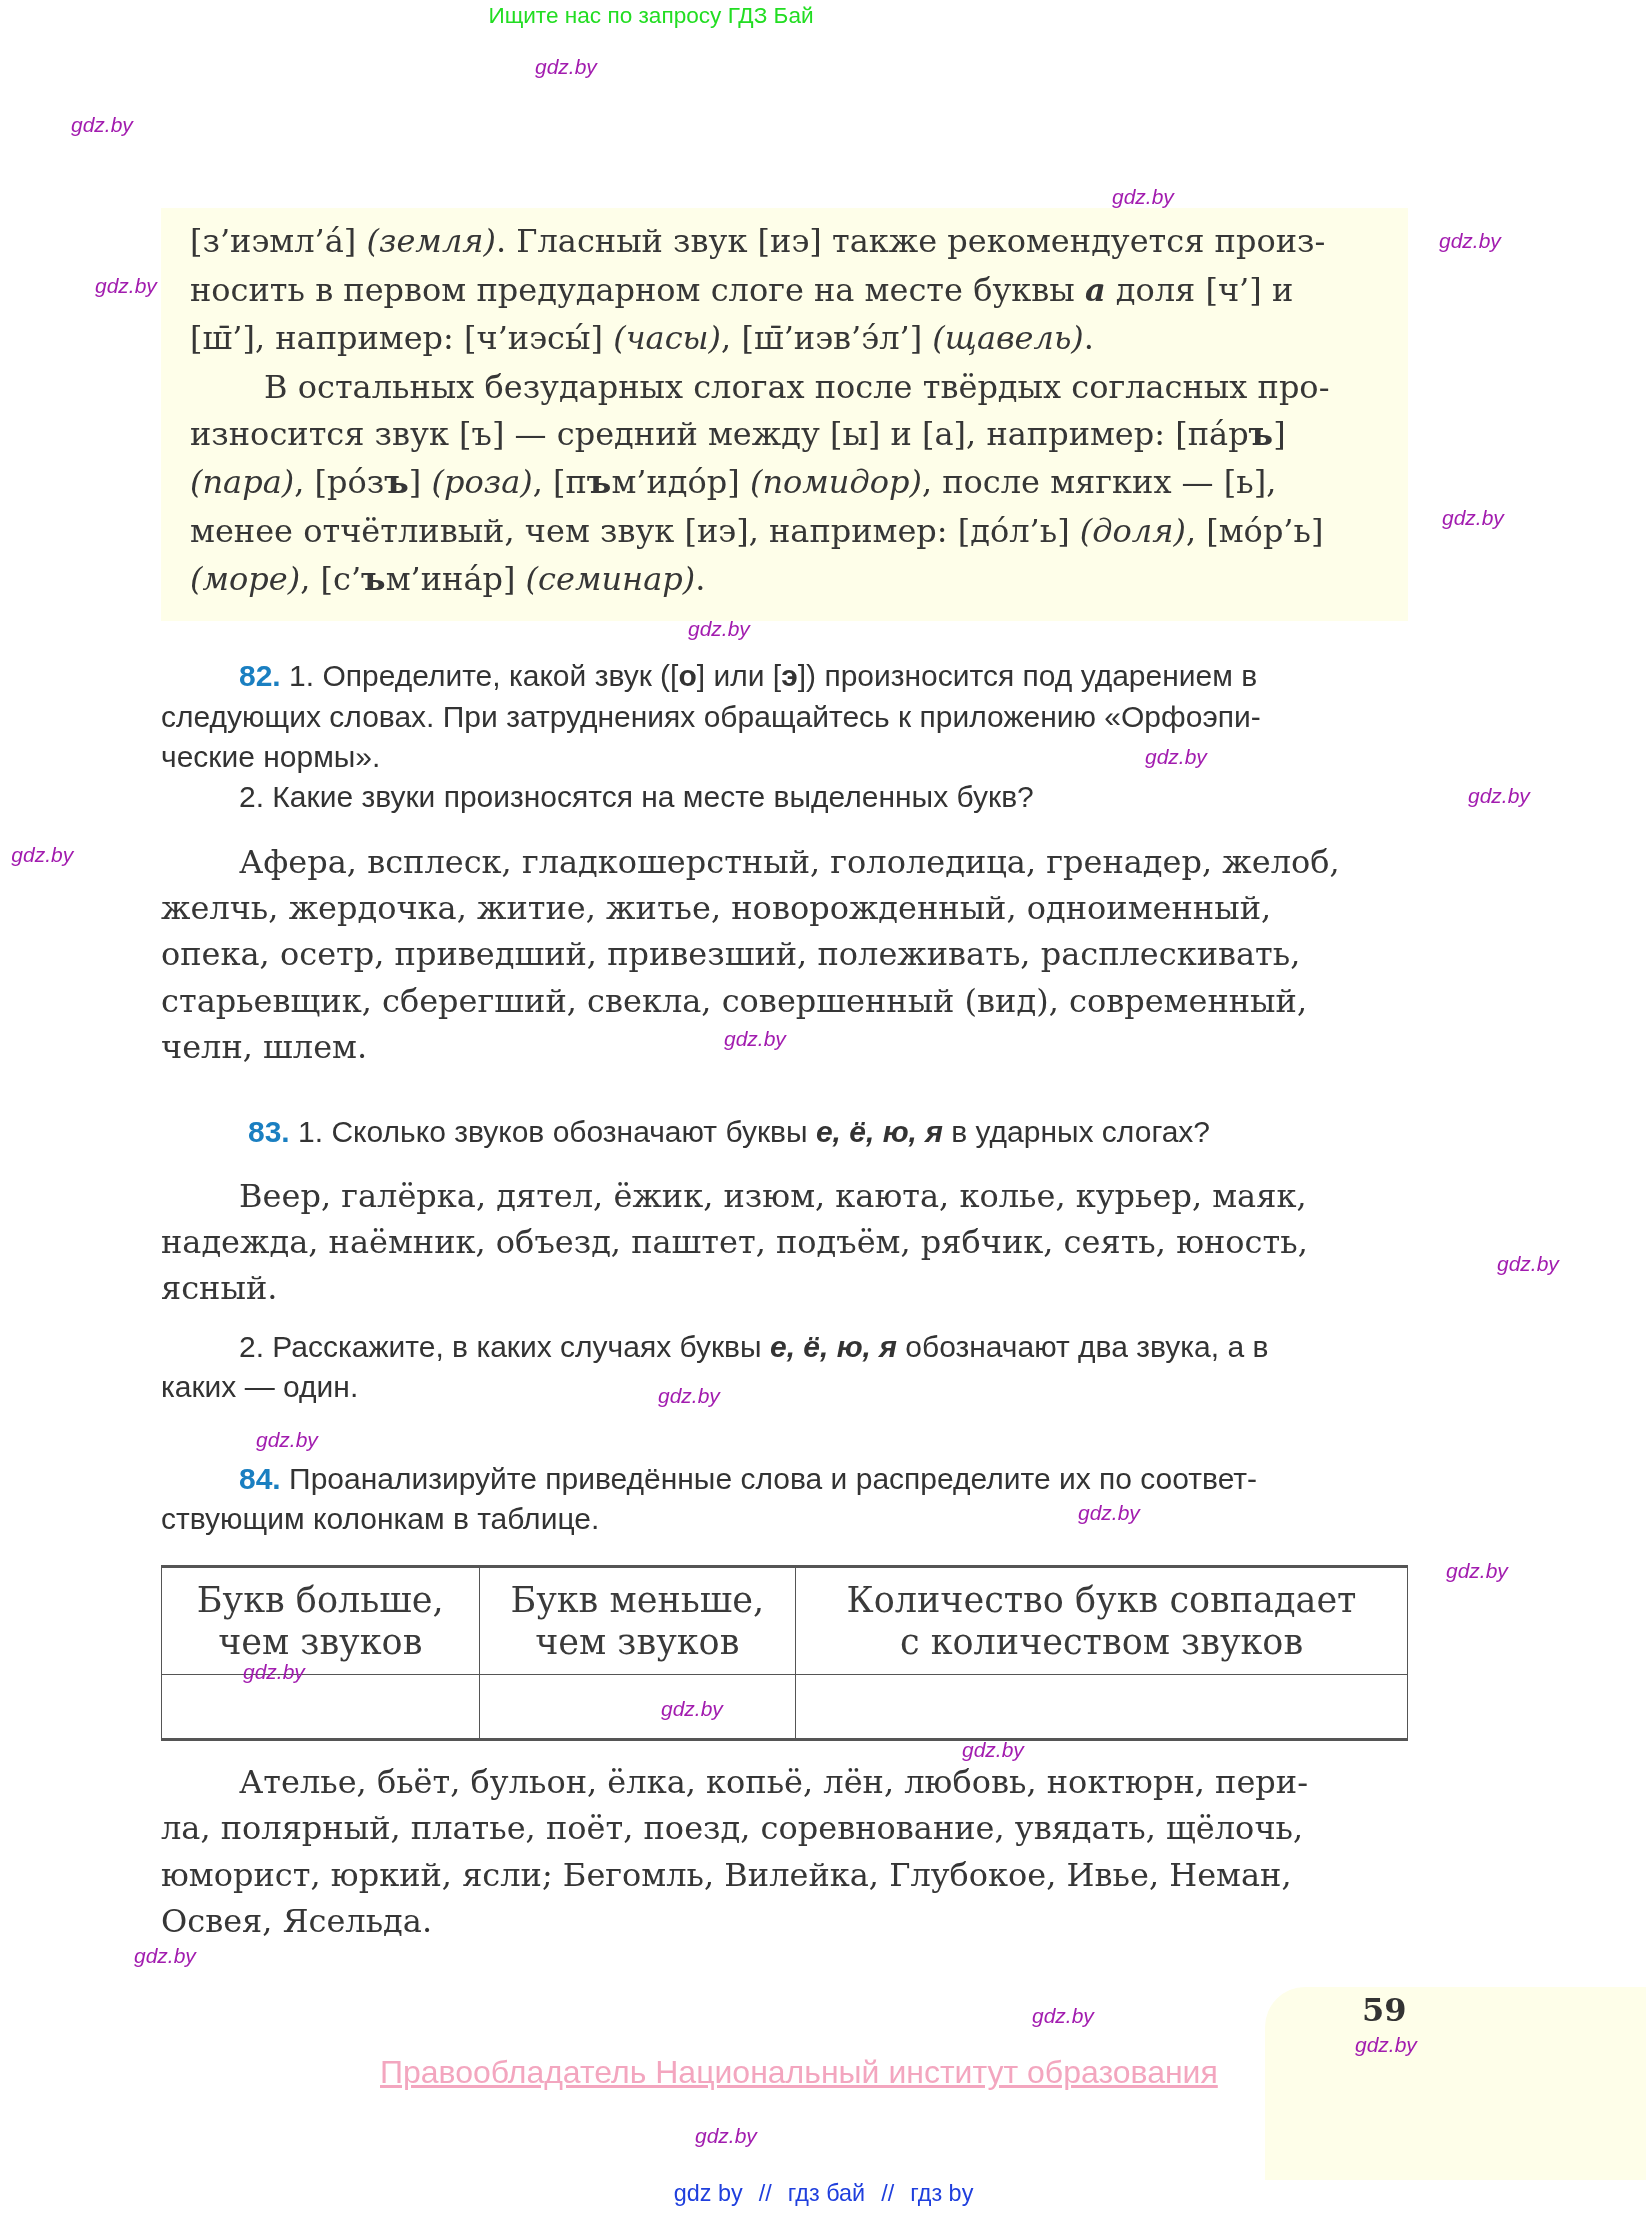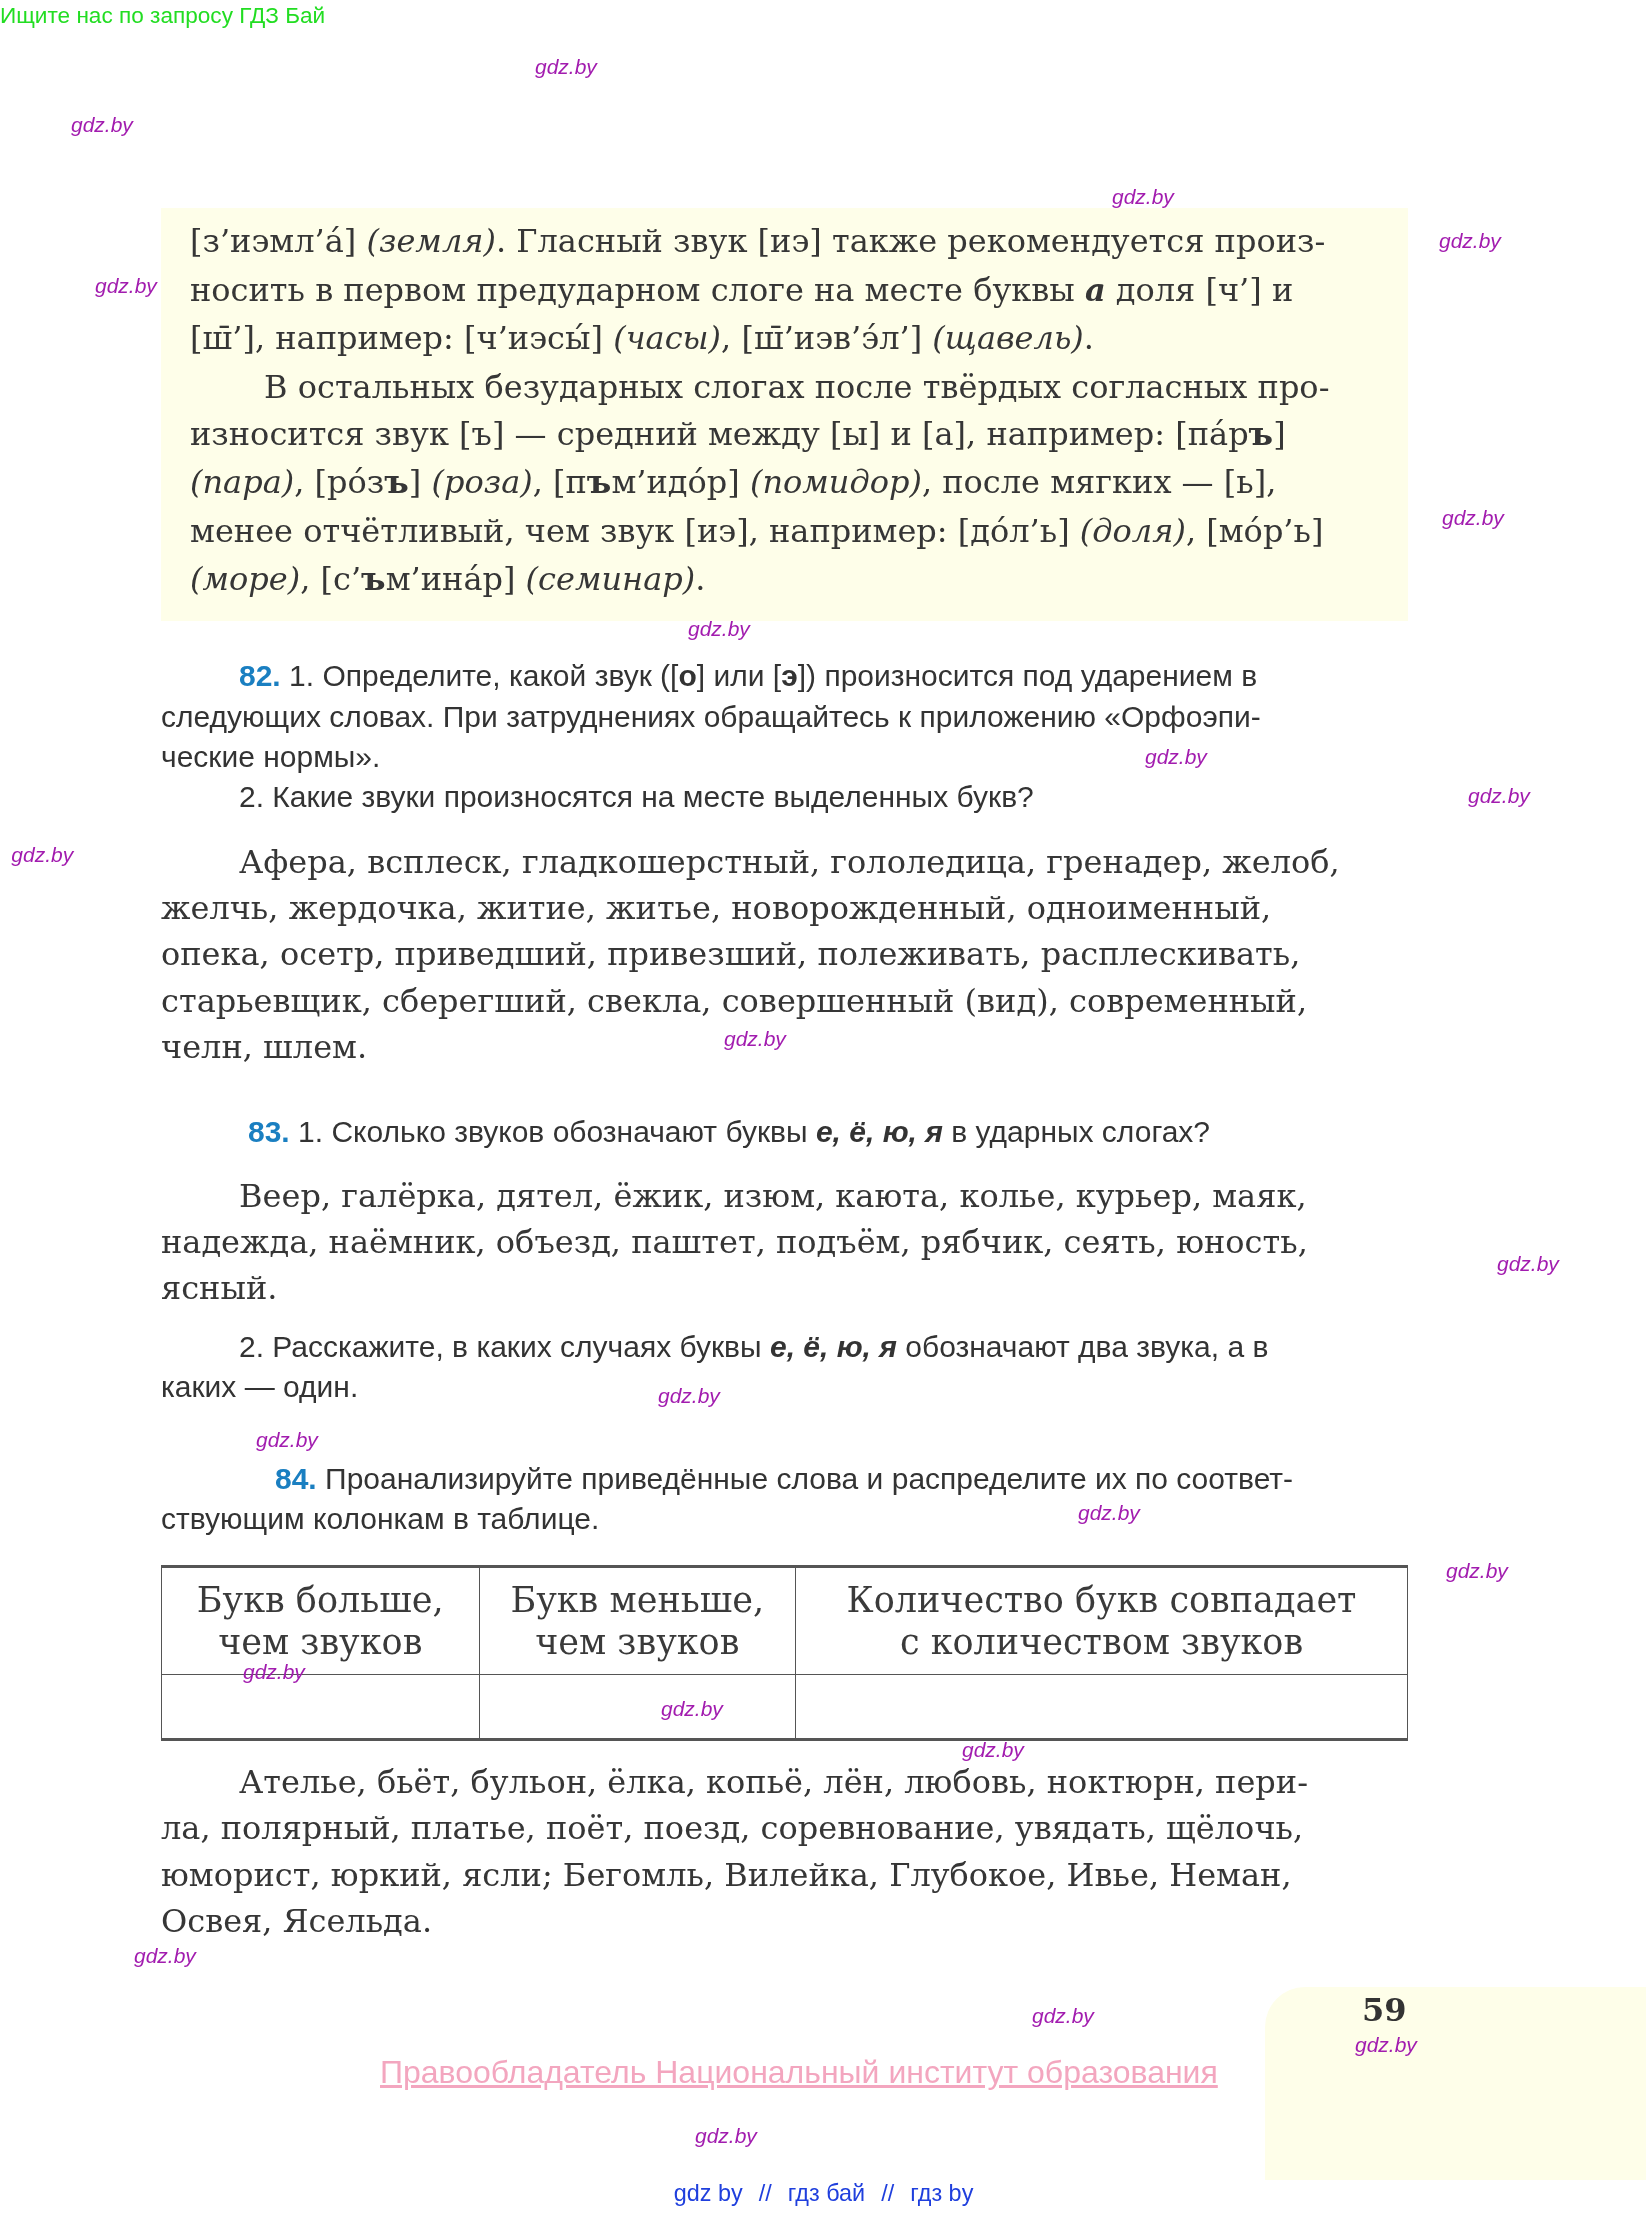--- a/index.html
+++ b/index.html
@@ -1,20 +1,20 @@
 <!DOCTYPE html>
 <html style="font-size:13px"><head>
 <meta charset="utf-8">
 <style>
   html, body { margin:0; padding:0; background:#ffffff; }
   body { width:1647px; height:2216px; position:relative; overflow:hidden; color:#333333; }
   .abs { position:absolute; }
   .serif { font-family:"DejaVu Serif", "Liberation Serif", serif; }
   .sans { font-family:"Liberation Sans", "DejaVu Sans", sans-serif; }
-  .header-link { left:0; width:1302px; top:3.2px; text-align:left; color:#22dd22; font-size:22.6px; }
+  .header-link { left:0; width:1302px; top:3.2px; text-align:center; color:#22dd22; font-size:22.6px; }
   .wm { color:#a21caf; font-size:21px; white-space:nowrap;font-style:italic; }
   .rule-box { left:161px; top:208px; width:1247px; height:413px; background:#fefee9; }
   .line { position:absolute; white-space:nowrap; font-size:32px; color:#363636; }
   .task { position:absolute; white-space:nowrap; font-size:30px; color:#333; font-family:"Liberation Sans", "DejaVu Sans", sans-serif; }
   .num { color:#1a7fc1; font-weight:bold; }
   .it { font-style:italic; }
   .b { font-weight:bold; }
   .bi { font-weight:bold; font-style:italic; }
   .ex-words { font-family:"DejaVu Serif", "Liberation Serif", serif; font-size:32px; color:#353535; }
   table.grid { position:absolute; left:161px; top:1565px; width:1247px; border-collapse:collapse; font-family:"DejaVu Serif", "Liberation Serif", serif; font-size:35px; color:#3a3a3a; }
@@ -114,21 +114,21 @@
     <div class="line" style="left:161px;top:1223px;">надежда, наёмник, объезд, паштет, подъём, рябчик, сеять, юность,</div>
     <div class="line" style="left:161px;top:1269px;">ясный.</div>
   </div>
   <div class="task" style="left:239px;top:1330px;">
     <span>2. Расскажите, в каких случаях буквы </span><span class="bi">е, ё, ю, я</span><span> обозначают два звука, а в</span>
   </div>
   <div class="task" style="left:161px;top:1370px;">каких — один.</div>
 </div>
 
 <div>
-  <div class="task" style="left:239px;top:1462px;margin-left:36px;">
+  <div class="task" style="left:239px;top:1462px;">
     <span class="num">84.</span>
     <span>Проанализируйте приведённые слова и распределите их по соответ-</span>
   </div>
   <div class="task" style="left:161px;top:1502px;">ствующим колонкам в таблице.</div>
 
   <table class="grid">
     <colgroup>
         <col style="width:318px">
         <col style="width:317px">
         <col style="width:613px">

